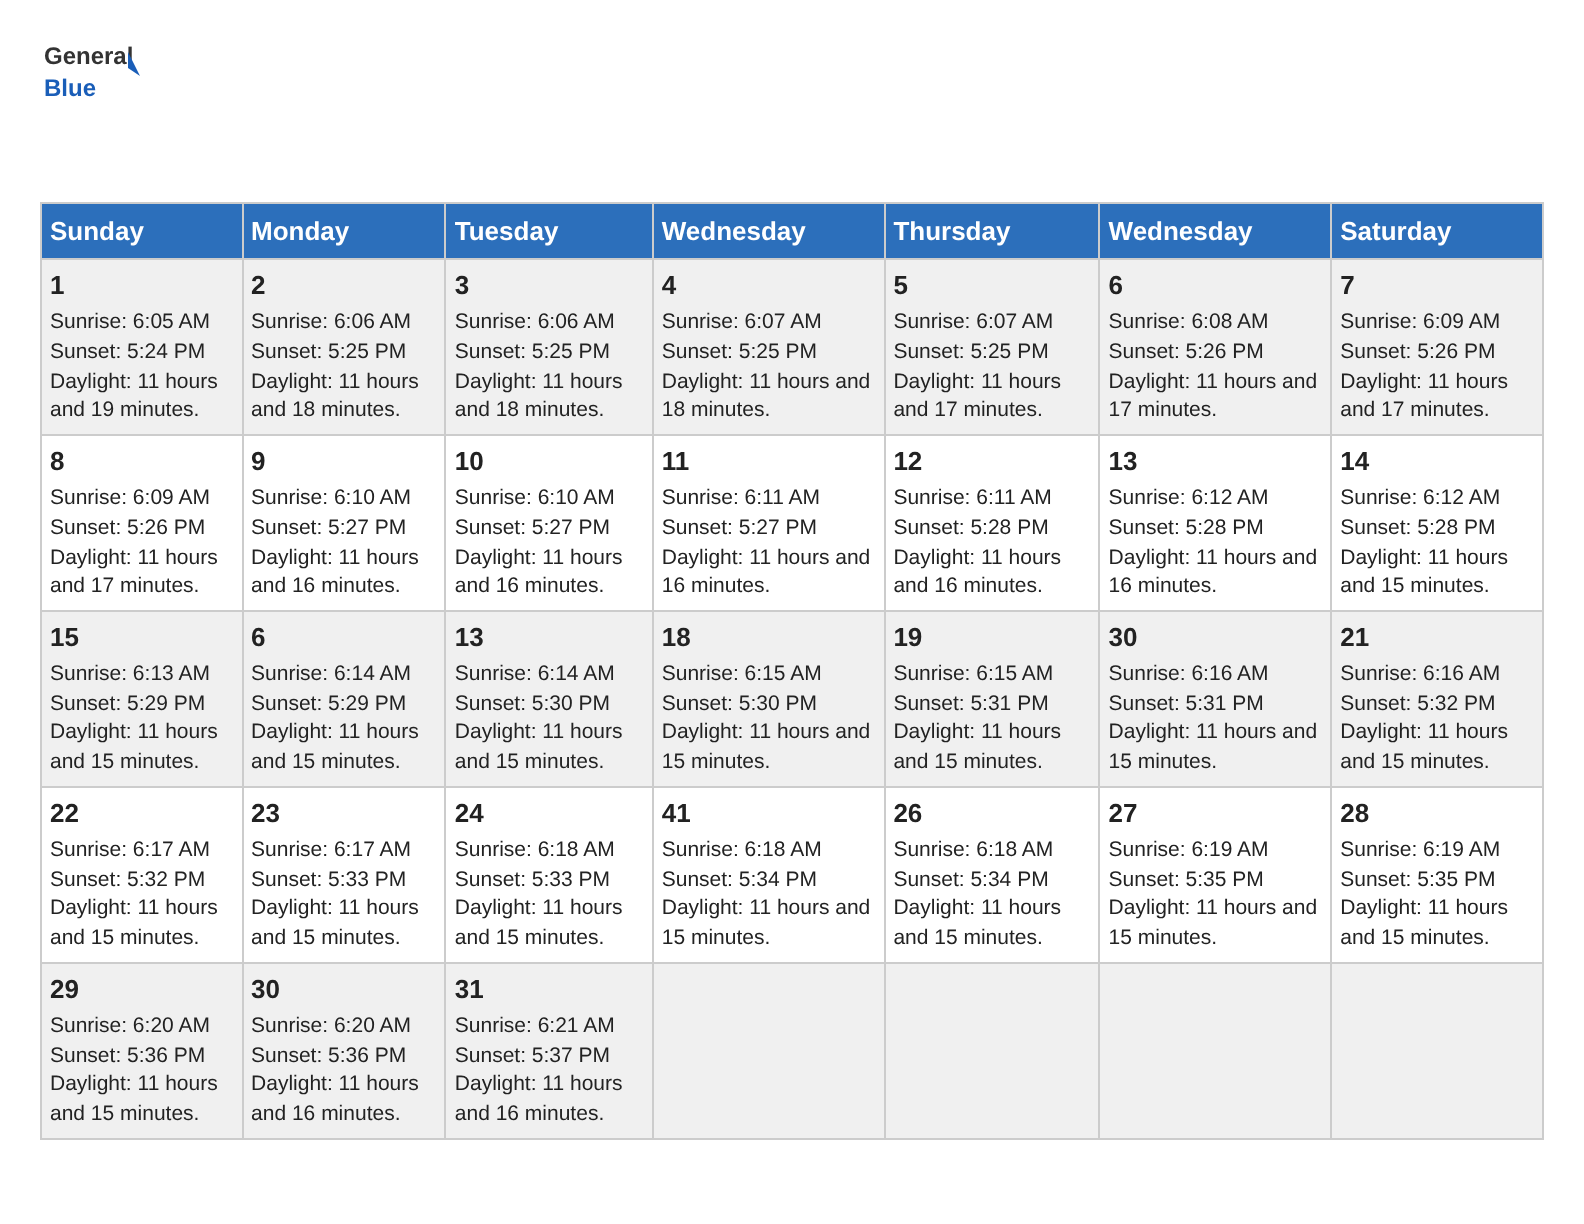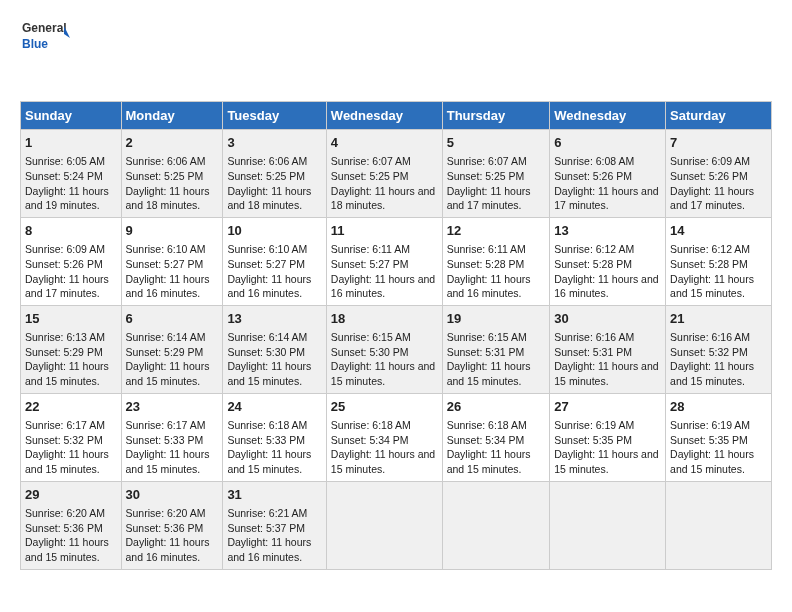--- a/index.html
+++ b/index.html
@@ -126,21 +126,21 @@
         <td><span class="day-num">13</span><span>Sunrise: 6:14 AM<br></span><span>Sunset: 5:30 PM<br></span><span>Daylight: 11 hours and 15 minutes.<br></span></td>
         <td><span class="day-num">18</span><span>Sunrise: 6:15 AM<br></span><span>Sunset: 5:30 PM<br></span><span>Daylight: 11 hours and 15 minutes.<br></span></td>
         <td><span class="day-num">19</span><span>Sunrise: 6:15 AM<br></span><span>Sunset: 5:31 PM<br></span><span>Daylight: 11 hours and 15 minutes.<br></span></td>
         <td><span class="day-num">30</span><span>Sunrise: 6:16 AM<br></span><span>Sunset: 5:31 PM<br></span><span>Daylight: 11 hours and 15 minutes.<br></span></td>
         <td><span class="day-num">21</span><span>Sunrise: 6:16 AM<br></span><span>Sunset: 5:32 PM<br></span><span>Daylight: 11 hours and 15 minutes.<br></span></td>
       </tr>
       <tr>
         <td><span class="day-num">22</span><span>Sunrise: 6:17 AM<br></span><span>Sunset: 5:32 PM<br></span><span>Daylight: 11 hours and 15 minutes.<br></span></td>
         <td><span class="day-num">23</span><span>Sunrise: 6:17 AM<br></span><span>Sunset: 5:33 PM<br></span><span>Daylight: 11 hours and 15 minutes.<br></span></td>
         <td><span class="day-num">24</span><span>Sunrise: 6:18 AM<br></span><span>Sunset: 5:33 PM<br></span><span>Daylight: 11 hours and 15 minutes.<br></span></td>
-        <td><span class="day-num">25</span><span>Sunrise: 6:18 AM<br></span><span>Sunset: 5:34 PM<br></span><span>Daylight: 11 hours and 15 minutes.<br></span></td>
+        <td><span class="day-num">41</span><span>Sunrise: 6:18 AM<br></span><span>Sunset: 5:34 PM<br></span><span>Daylight: 11 hours and 15 minutes.<br></span></td>
         <td><span class="day-num">26</span><span>Sunrise: 6:18 AM<br></span><span>Sunset: 5:34 PM<br></span><span>Daylight: 11 hours and 15 minutes.<br></span></td>
         <td><span class="day-num">27</span><span>Sunrise: 6:19 AM<br></span><span>Sunset: 5:35 PM<br></span><span>Daylight: 11 hours and 15 minutes.<br></span></td>
         <td><span class="day-num">28</span><span>Sunrise: 6:19 AM<br></span><span>Sunset: 5:35 PM<br></span><span>Daylight: 11 hours and 15 minutes.<br></span></td>
       </tr>
       <tr>
         <td><span class="day-num">29</span><span>Sunrise: 6:20 AM<br></span><span>Sunset: 5:36 PM<br></span><span>Daylight: 11 hours and 15 minutes.<br></span></td>
         <td><span class="day-num">30</span><span>Sunrise: 6:20 AM<br></span><span>Sunset: 5:36 PM<br></span><span>Daylight: 11 hours and 16 minutes.<br></span></td>
         <td><span class="day-num">31</span><span>Sunrise: 6:21 AM<br></span><span>Sunset: 5:37 PM<br></span><span>Daylight: 11 hours and 16 minutes.<br></span></td>
         <td class="empty-cell"></td>
         <td class="empty-cell"></td>

